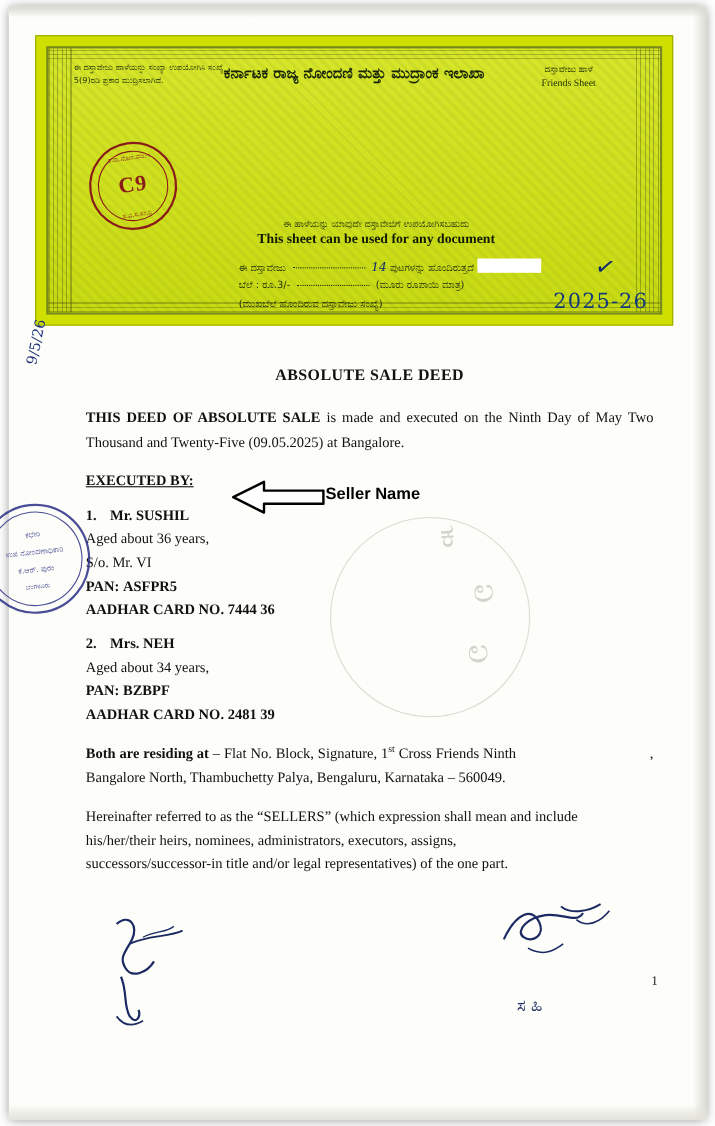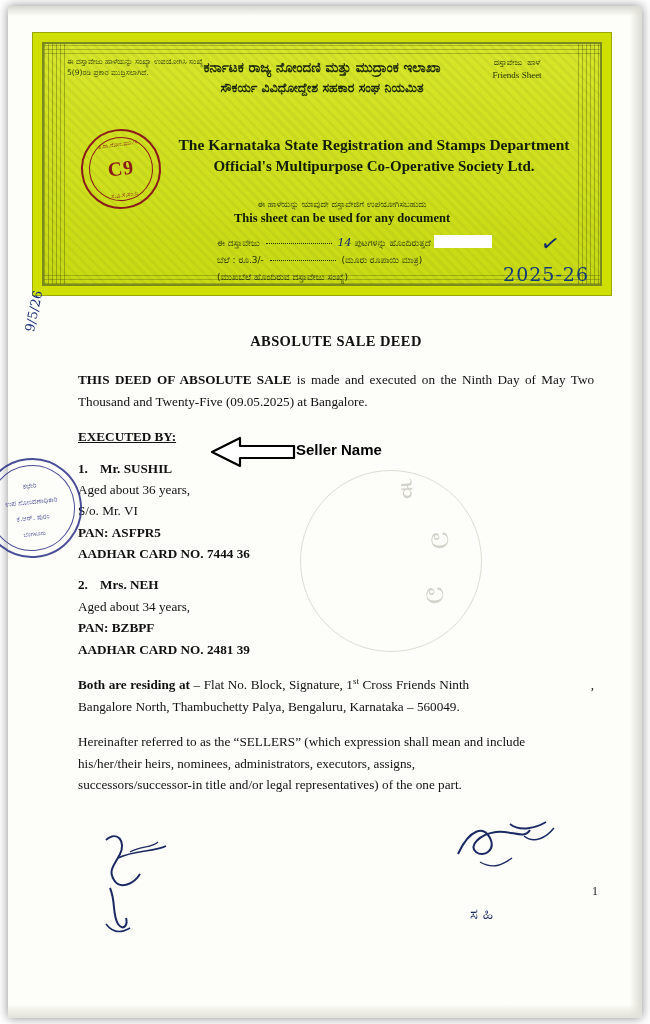--- a/index.html
+++ b/index.html
@@ -87,21 +87,21 @@
   .stamp-topleft {
     position: absolute; left: 0; top: 0; width: 160px;
     font-family: "DejaVu Sans", sans-serif;
     font-size: 7.5px; line-height: 1.45; color: #2c3a10;
   }
   .stamp-topright {
     position: absolute; right: 0; top: 0; width: 120px; text-align: center;
     font-size: 9px; line-height: 1.5; color: #1e2b08;
   }
   .stamp-topright .kn {
-    font-family: Liberation Mono, monospace; font-size: 8px; display: block;
+    font-family: Liberation Sans, sans-serif; font-size: 8px; display: block;
   }
   .stamp-kn-line1, .stamp-kn-line2 {
     text-align: center;
     font-family: "DejaVu Sans", sans-serif;
     font-weight: bold;
     color: #17230a;
   }
   .stamp-kn-line1 { font-size: 13.5px; margin-top: 2px; }
   .stamp-kn-line2 { font-size: 12.5px; margin-top: 4px; }
 
@@ -362,33 +362,28 @@
 
     <div class="stamp-inner">
       <div class="stamp-topleft">ಈ ದಸ್ತಾವೇಜು ಹಾಳೆಯನ್ನು ಸಂಖ್ಯಾ ಉಪಯೋಗಿಸಿ ಸಂಖ್ಯೆ 5(9)ರಡಿ ಪ್ರಕಾರ ಮುದ್ರಿಸಲಾಗಿದೆ.</div>
 
       <div class="stamp-topright">
         <span class="kn">ದಸ್ತಾವೇಜು ಹಾಳೆ</span>
         <span>Friends Sheet</span>
       </div>
 
       <div class="stamp-kn-line1">ಕರ್ನಾಟಕ ರಾಜ್ಯ ನೋಂದಣಿ ಮತ್ತು ಮುದ್ರಾಂಕ ಇಲಾಖಾ</div>
-      <div class="stamp-kn-line2">ಸೌಕರ್ಯ ವಿವಿಧೋದ್ದೇಶ ಸಹಕಾರ ಸಂಘ ನಿಯಮಿತ</div>
 
       <div class="seal">
         <div class="ring"></div>
         <div class="arc-top">ಕ.ರಾ.ನೋಂ.ಮು.ಇ</div>
         <div class="c9">C9</div>
         <div class="arc-bottom">ಸ.ವಿ.ಸ.ಸಂ.ನಿ</div>
       </div>
 
-      <div class="stamp-title">
-        <div class="t1">The Karnataka State Registration and Stamps Department</div>
-        <div class="t2">Official's Multipurpose Co-Operative Society Ltd.</div>
-      </div>
 
       <div class="stamp-usenote">
         <div class="kn">ಈ ಹಾಳೆಯನ್ನು ಯಾವುದೇ ದಸ್ತಾವೇಜಿಗೆ ಉಪಯೋಗಿಸಬಹುದು</div>
         <div class="en">This sheet can be used for any document</div>
       </div>
 
       <div class="stamp-fields">
         <div class="field-row">
           <span>ಈ ದಸ್ತಾವೇಜು</span>
           <span class="dotline"></span>

